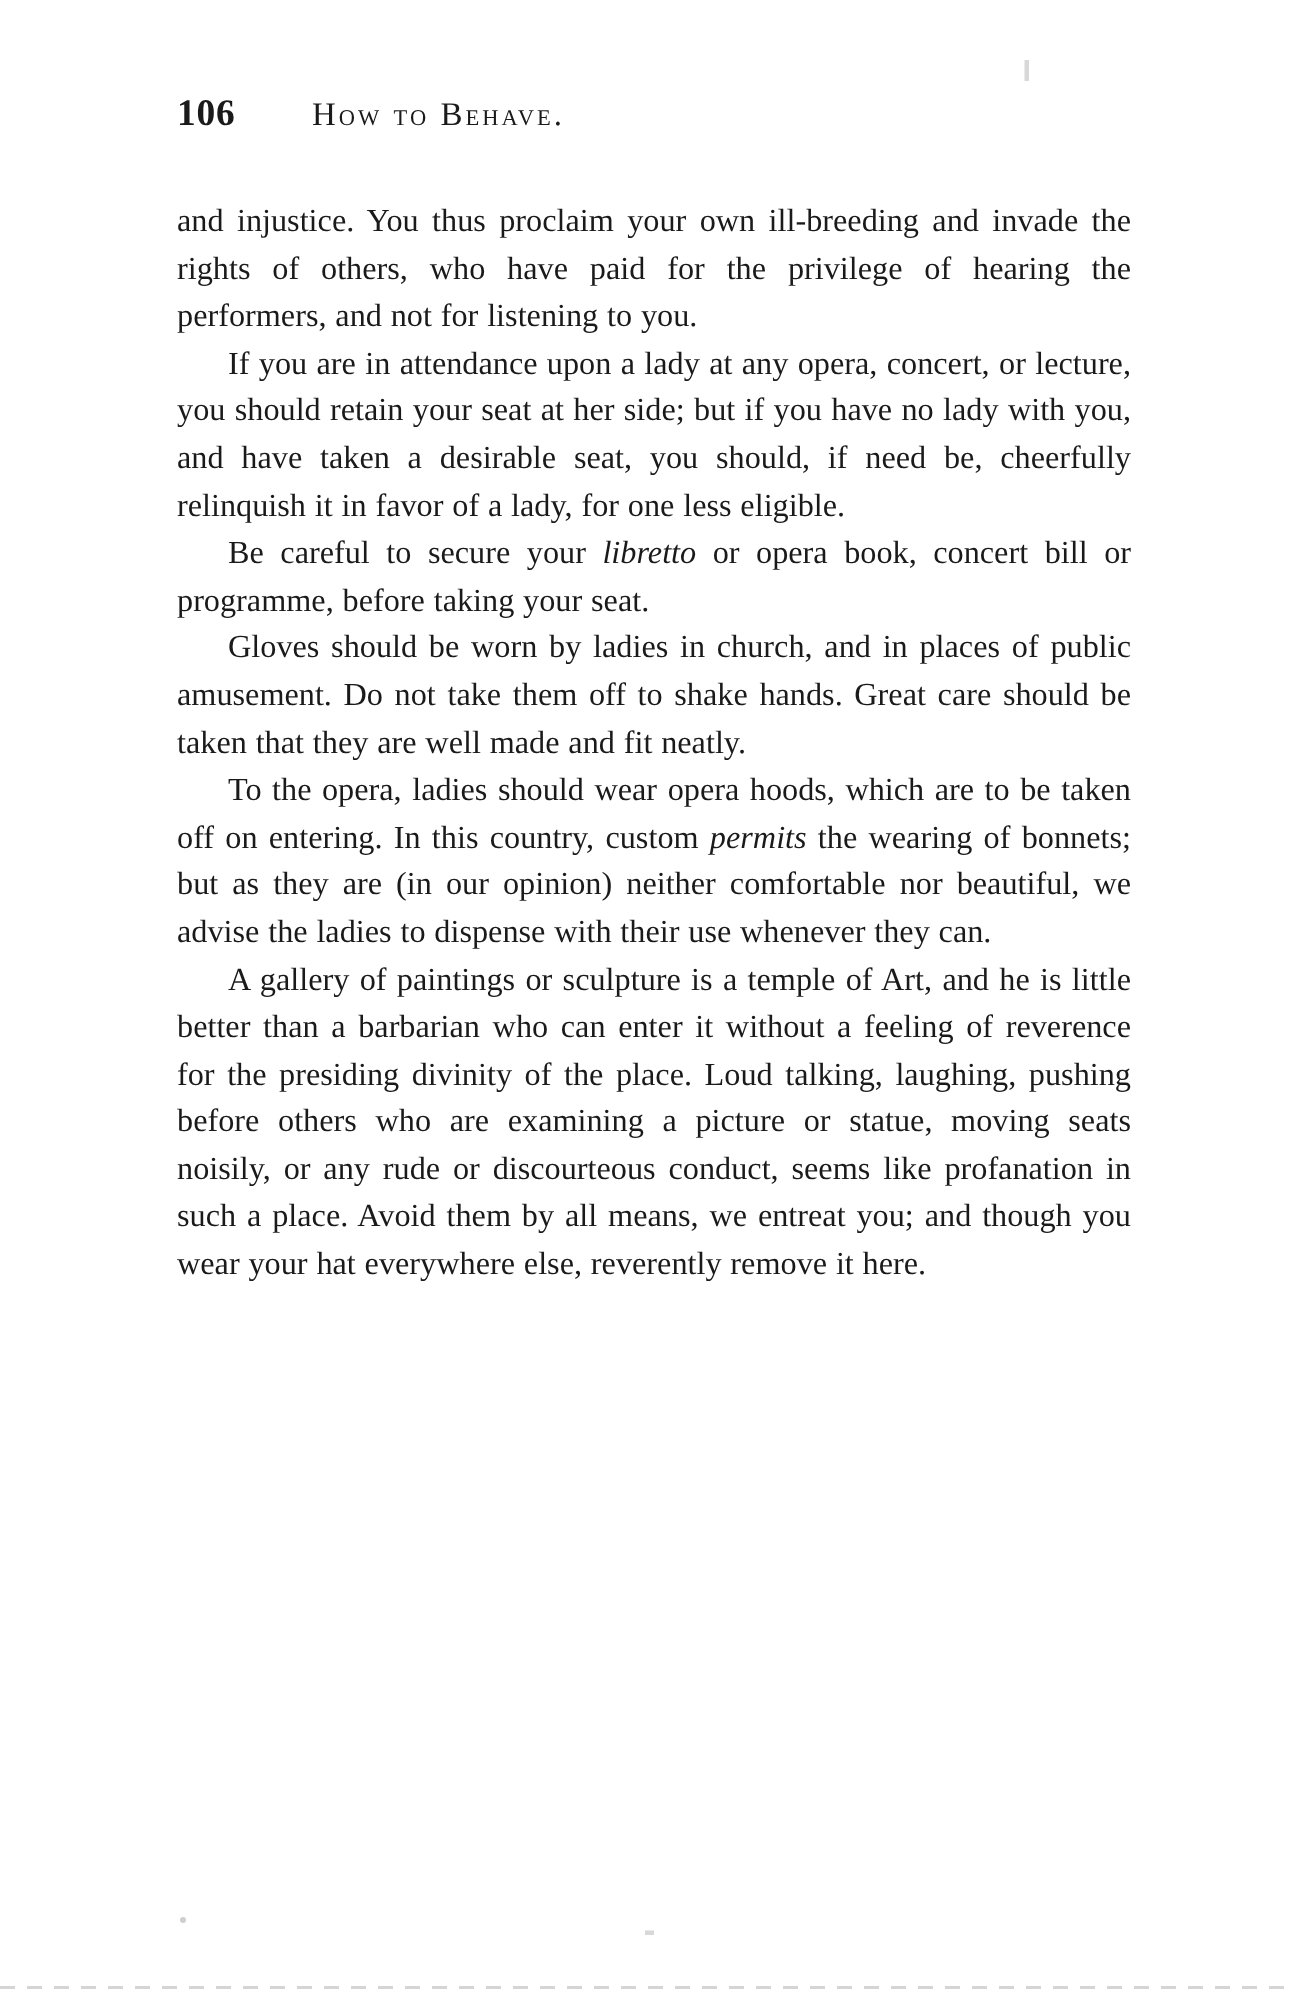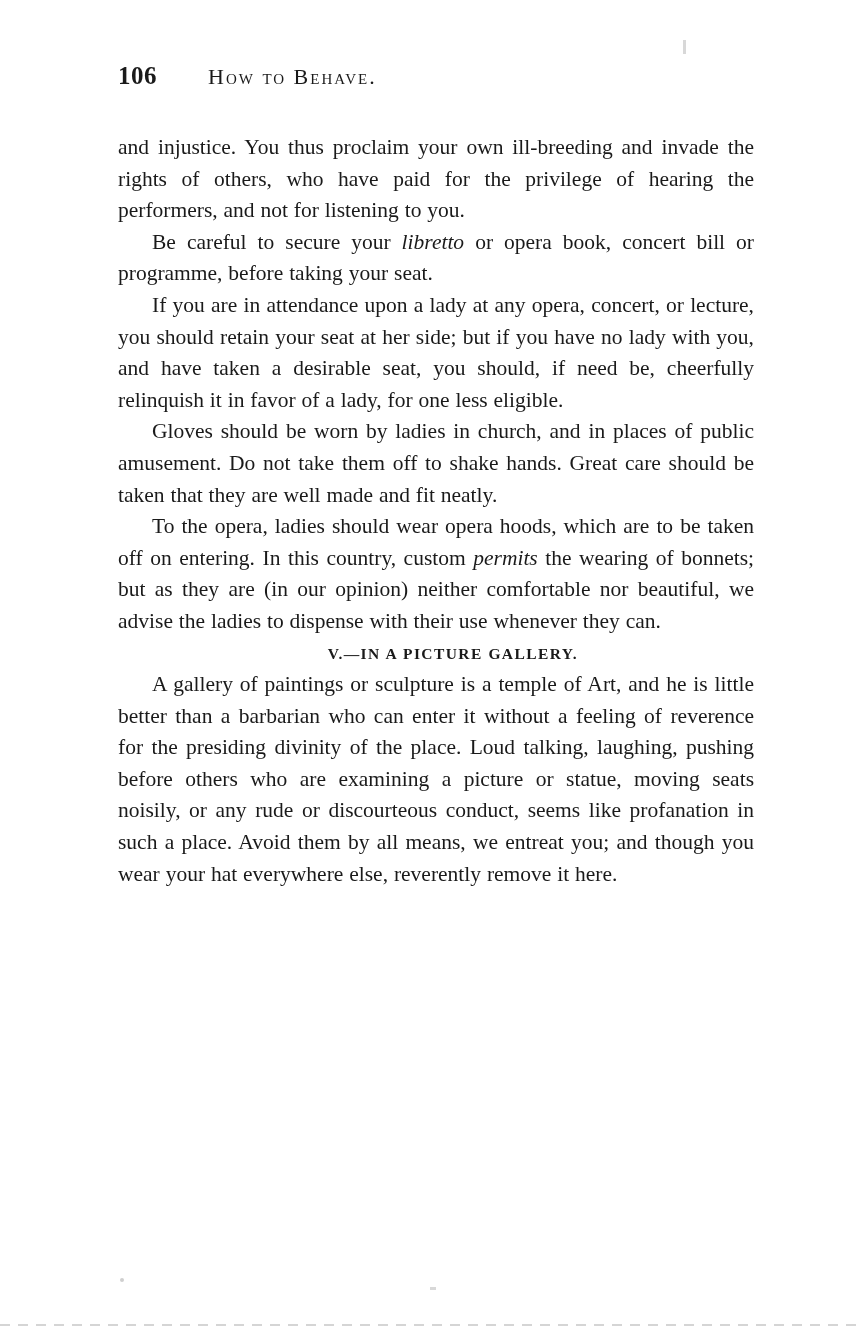--- a/index.html
+++ b/index.html
@@ -118,29 +118,28 @@
 
     <div class="header-row">
       <div class="folio">106</div>
       <div class="running-head">How to Behave.</div>
     </div>
 
     <div class="body-text">
 
       <p class="noindent">and injustice.   You thus proclaim your own ill-breeding and invade the rights of others, who have paid for the privilege of hearing the performers, and not for listening to you.</p>
 
+      <p>If you are in attendance upon a lady at any opera, concert, or lecture, you should retain your seat at her side; but if you have no lady with you, and have taken a desirable seat, you should, if need be, cheerfully relinquish it in favor of a lady, for one less eligible.</p>
+
       <p><span>Be careful to secure your </span><i>libretto</i><span> or opera book, concert bill or programme, before taking your seat.</span></p>
-
-      <p>If you are in attendance upon a lady at any opera, concert, or lecture, you should retain your seat at her side; but if you have no lady with you, and have taken a desirable seat, you should, if need be, cheerfully relinquish it in favor of a lady, for one less eligible.</p>
 
       <p>Gloves should be worn by ladies in church, and in places of public amusement.   Do not take them off to shake hands.   Great care should be taken that they are well made and fit neatly.</p>
 
       <p><span>To the opera, ladies should wear opera hoods, which are to be taken off on entering.   In this country, custom </span><i>permits</i><span> the wearing of bonnets; but as they are (in our opinion) neither comfortable nor beautiful, we advise the ladies to dispense with their use whenever they can.</span></p>
 
-      <p class="section-head">V.—IN A PICTURE GALLERY.</p>
 
       <p>A gallery of paintings or sculpture is a temple of Art, and he is little better than a barbarian who can enter it without a feeling of reverence for the presiding divinity of the place.   Loud talking, laughing, pushing before others who are examining a picture or statue, moving seats noisily, or any rude or discourteous conduct, seems like profanation in such a place.   Avoid them by all means, we entreat you; and though you wear your hat everywhere else, reverently remove it here.</p>
 
     </div>
   </div>
 
   <div class="edge-mark mark-bottom-left"></div>
   <div class="edge-mark mark-bottom-center"></div>
   <div class="bottom-rule"></div>
 

